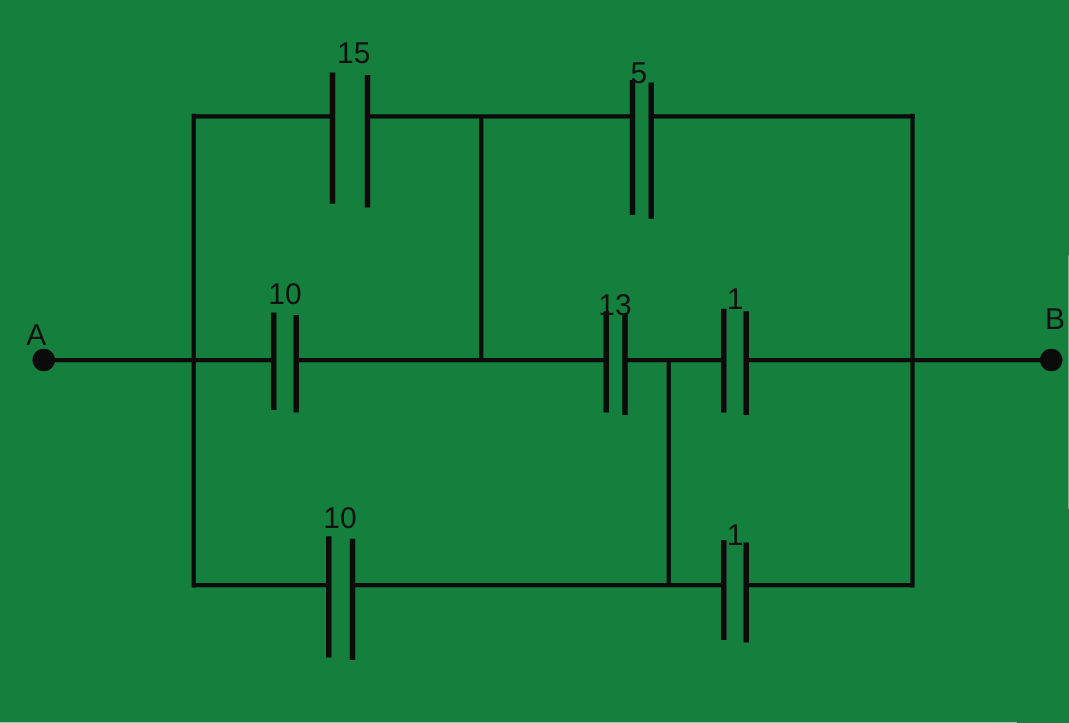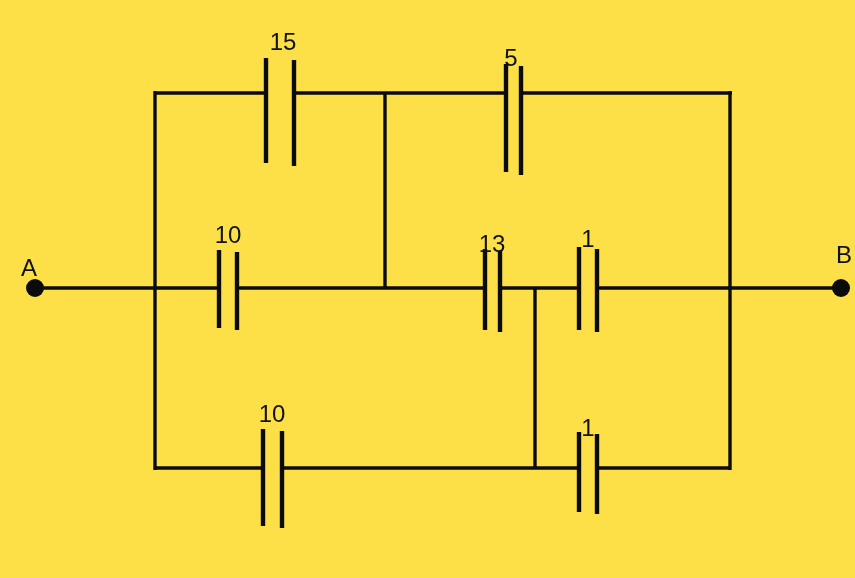--- a/index.html
+++ b/index.html
@@ -7,21 +7,21 @@
     padding: 0;
     background: #ffffff;
     width: 855px;
     height: 578px;
     overflow: hidden;
   }
   .stage {
     position: relative;
     width: 855px;
     height: 578px;
-    background: #fde047;
+    background: #15803d;
     font-family: "Liberation Sans", sans-serif;
   }
   svg { display: block; }
   .wire  { stroke: #0b0b0b; stroke-width: 3.4; fill: none; stroke-linecap: butt; }
   .plate { stroke: #0b0b0b; stroke-width: 4.4; fill: none; stroke-linecap: butt; }
   .terminal-dot { fill: #0b0b0b; stroke: none; }
   .cap-label {
     fill: #111111;
     font-family: "Liberation Sans", sans-serif;
     font-size: 24px;

